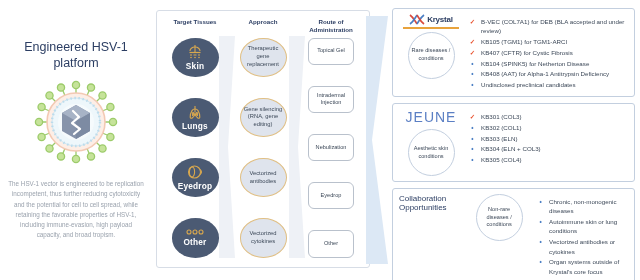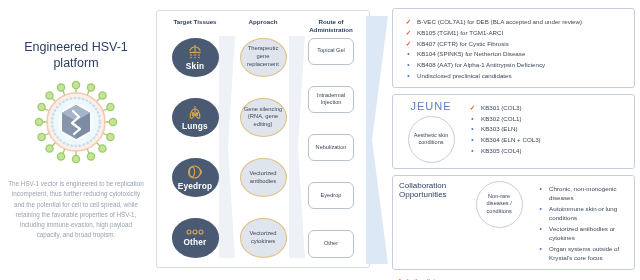--- a/index.html
+++ b/index.html
@@ -79,21 +79,21 @@
   .right{position:absolute;left:392px;top:8px;width:243px;}
   .card{
     border:1px solid #c3cfdf;border-radius:3px;background:#fff;
     box-sizing:border-box;padding:5px 6px;margin-bottom:6px;
     display:flex;align-items:flex-start;
   }
   .card-left{width:64px;flex:0 0 64px;display:flex;flex-direction:column;align-items:center;}
   .logo-krystal{display:flex;align-items:center;gap:2px;margin-bottom:1px;}
   .logo-krystal .ktxt{font-size:8px;font-weight:bold;color:#2c3e63;letter-spacing:-.2px;}
   .logo-rule{width:56px;height:1.5px;background:#e8a33d;margin:1px 0 3px 0;}
-  .logo-jeune{font-size:11px;color:#5b7fc4;letter-spacing:1px;margin-bottom:4px;
+  .logo-jeune{font-size:14px;color:#5b7fc4;letter-spacing:1px;margin-bottom:4px;
                font-family:"Liberation Sans",sans-serif;}
   .bubble{
     width:47px;height:47px;border-radius:50%;
     border:1px solid #c3cfdf;background:#fff;
     display:flex;align-items:center;justify-content:center;text-align:center;
     font-size:5.6px;line-height:1.38;color:#3c4858;padding:3px;box-sizing:border-box;
   }
   .card-title{font-size:8px;color:#2c3e63;font-weight:normal;margin-bottom:3px;}
   .card-body{flex:1;padding-left:6px;padding-top:3px;}
   ul.items{list-style:none;margin:0;padding:0;}
@@ -255,20 +255,33 @@
     </div>
   </div>
 
   <svg class="big-wedge" viewBox="0 0 22 248" preserveAspectRatio="none">
     <polygon points="0,0 22,0 6,124 22,248 0,248" fill="#dce8f5"></polygon>
   </svg>
 
   <div class="right">
 
     <div class="card">
+      <div class="card-left">
+        <div class="logo-krystal">
+          <svg width="16" height="11" viewBox="0 0 16 11">
+            <path d="M1 1 C5 4 6 7 8 10" stroke="#d94a3d" stroke-width="1.6" fill="none"></path>
+            <path d="M8 10 C10 7 11 4 15 1" stroke="#4a7ec4" stroke-width="1.6" fill="none"></path>
+            <path d="M1 10 C5 7 6 4 8 1" stroke="#4a7ec4" stroke-width="1.6" fill="none"></path>
+            <path d="M8 1 C10 4 11 7 15 10" stroke="#d94a3d" stroke-width="1.6" fill="none"></path>
+          </svg>
+          <span class="ktxt">Krystal</span>
+        </div>
+        <div class="logo-rule"></div>
+        <div class="bubble">Rare diseases / conditions</div>
+      </div>
       <div class="card-body">
         <ul class="items">
           <li>
               <span class="mk check">✓</span>
               <span>B-VEC (COL7A1) for DEB (BLA accepted and under review)</span>
             </li>
           <li>
               <span class="mk check">✓</span>
               <span>KB105 (TGM1) for TGM1-ARCI</span>
             </li>

